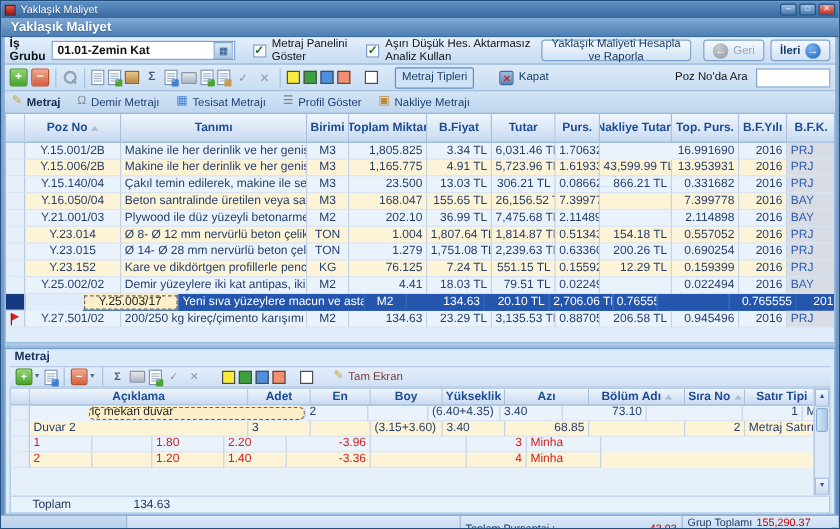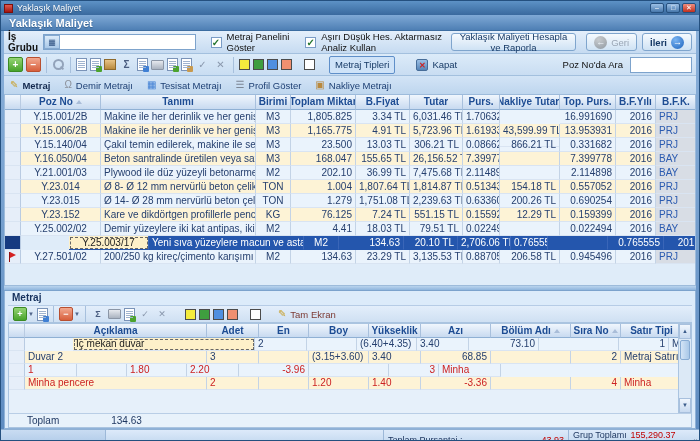--- a/index.html
+++ b/index.html
@@ -82,21 +82,21 @@
   .tab { display:flex; align-items:center; gap:4px; font-size:9.5px; color:#1d3f73; }
   .tab.active span.tlabel { font-weight:bold; color:#13294e; }
   .ticon { font-size:10px; line-height:10px; }
   .t-pencil { color:#c8a12f; } .t-demir { color:#8a8f98; } .t-tesisat { color:#3f7fd4; }
   .t-profil { color:#7d8locked?; } .t-profil { color:#7d8795; } .t-nakliye { color:#b9893d; }
 
   
   .maingrid { flex:0 0 190px; height:190px; margin:0 3px; background:#dfecf9; border-left:1px solid #9dbbdb;
               border-right:1px solid #9dbbdb; overflow:hidden; font-size:10px; }
   .grow { display:flex; height:14px; line-height:13px; }
-  .ghead { height:15px; line-height:14px; }
+  .ghead { height:24px; line-height:14px; }
   .gcell { border-right:1px solid #c3d3e6; border-bottom:1px solid #d9e4f2; padding:0 3px; overflow:hidden;
            white-space:nowrap; color:#26406f; }
   .ghead .gcell { background:linear-gradient(#f0f6fd,#c8daf0); border-right:1px solid #a8c0dd;
                   border-bottom:1px solid #8fb0d4; color:#1d4c93; font-weight:bold; text-align:center;
                   display:flex; align-items:center; justify-content:center; gap:3px; }
   .al { text-align:left; } .ac { text-align:center; } .ar { text-align:right; }
   .ind { flex:0 0 16px; width:16px; background:#e6eef9; border-right:1px solid #b9cbe2; border-bottom:1px solid #d9e4f2;
          display:flex; align-items:center; justify-content:center; }
   .ghead .ind { background:linear-gradient(#f0f6fd,#c8daf0); border-bottom:1px solid #8fb0d4; }
   .row-light { background:#eaf3fc; }
@@ -169,20 +169,21 @@
     </span>
   </div>
 
   <div class="appheader">
     <span>Yaklaşık Maliyet</span>
   </div>
 
   <div class="tb1">
     <span class="lbl">İş Grubu</span>
     <span class="combo">
+      <span class="val">01.01-Zemin Kat</span>
       <span class="btn">▦</span>
     </span>
     <span style="width:6px"></span>
     <span class="cbox">✓</span>
     <span class="cblabel">Metraj Panelini Göster</span>
     <span style="width:4px"></span>
     <span class="cbox">✓</span>
     <span class="cblabel">Aşırı Düşük Hes. Aktarmasız Analiz Kullan</span>
     <button class="btn3d primary">Yaklaşık Maliyeti Hesapla ve Raporla</button>
     <span class="spacer"></span>
@@ -465,21 +466,21 @@
             <div class="gcell" style="flex: 0 0 50px; width: 50px;">En</div>
             <div class="gcell" style="flex: 0 0 60px; width: 60px;">Boy</div>
             <div class="gcell" style="flex: 0 0 52px; width: 52px;">Yükseklik</div>
             <div class="gcell" style="flex: 0 0 70px; width: 70px;">Azı</div>
             <div class="gcell" style="flex: 0 0 80px; width: 80px;">Bölüm Adı<div class="sortup"></div></div>
             <div class="gcell" style="flex: 0 0 50px; width: 50px;">Sıra No<div class="sortup"></div></div>
             <div class="gcell" style="flex: 0 0 62px; width: 62px;">Satır Tipi</div>
           </div>
           <div class="grow row-light">
             <div class="ind"></div>
-            <div class="gcell al focus-cell" style="flex: 0 0 182px; width: 182px;">İç mekan duvar</div>
+            <div class="gcell al focus-cell" style="flex: 0 0 182px; width: 182px; border-radius: 6px;">İç mekan duvar</div>
             <div class="gcell al" style="flex: 0 0 52px; width: 52px;">2</div>
             <div class="gcell al" style="flex: 0 0 50px; width: 50px;"></div>
             <div class="gcell al" style="flex: 0 0 60px; width: 60px;">(6.40+4.35)</div>
             <div class="gcell al" style="flex: 0 0 52px; width: 52px;">3.40</div>
             <div class="gcell ar" style="flex: 0 0 70px; width: 70px;">73.10</div>
             <div class="gcell al" style="flex: 0 0 80px; width: 80px;"></div>
             <div class="gcell ar" style="flex: 0 0 50px; width: 50px;">1</div>
             <div class="gcell al" style="flex: 0 0 62px; width: 62px;">Metraj Satırı</div>
           </div>
           <div class="grow row-cream">
@@ -500,21 +501,20 @@
             <div class="gcell al" style="flex: 0 0 50px; width: 50px;"></div>
             <div class="gcell al" style="flex: 0 0 60px; width: 60px;">1.80</div>
             <div class="gcell al" style="flex: 0 0 52px; width: 52px;">2.20</div>
             <div class="gcell ar" style="flex: 0 0 70px; width: 70px;">-3.96</div>
             <div class="gcell al" style="flex: 0 0 80px; width: 80px;"></div>
             <div class="gcell ar" style="flex: 0 0 50px; width: 50px;">3</div>
             <div class="gcell al" style="flex: 0 0 62px; width: 62px;">Minha</div>
           </div>
           <div class="grow row-cream minha">
             <div class="ind"></div>
-            <div class="gcell al" style="flex: 0 0 182px; width: 182px;">Minha pencere</div>
             <div class="gcell al" style="flex: 0 0 52px; width: 52px;">2</div>
             <div class="gcell al" style="flex: 0 0 50px; width: 50px;"></div>
             <div class="gcell al" style="flex: 0 0 60px; width: 60px;">1.20</div>
             <div class="gcell al" style="flex: 0 0 52px; width: 52px;">1.40</div>
             <div class="gcell ar" style="flex: 0 0 70px; width: 70px;">-3.36</div>
             <div class="gcell al" style="flex: 0 0 80px; width: 80px;"></div>
             <div class="gcell ar" style="flex: 0 0 50px; width: 50px;">4</div>
             <div class="gcell al" style="flex: 0 0 62px; width: 62px;">Minha</div>
           </div>
         </div>

